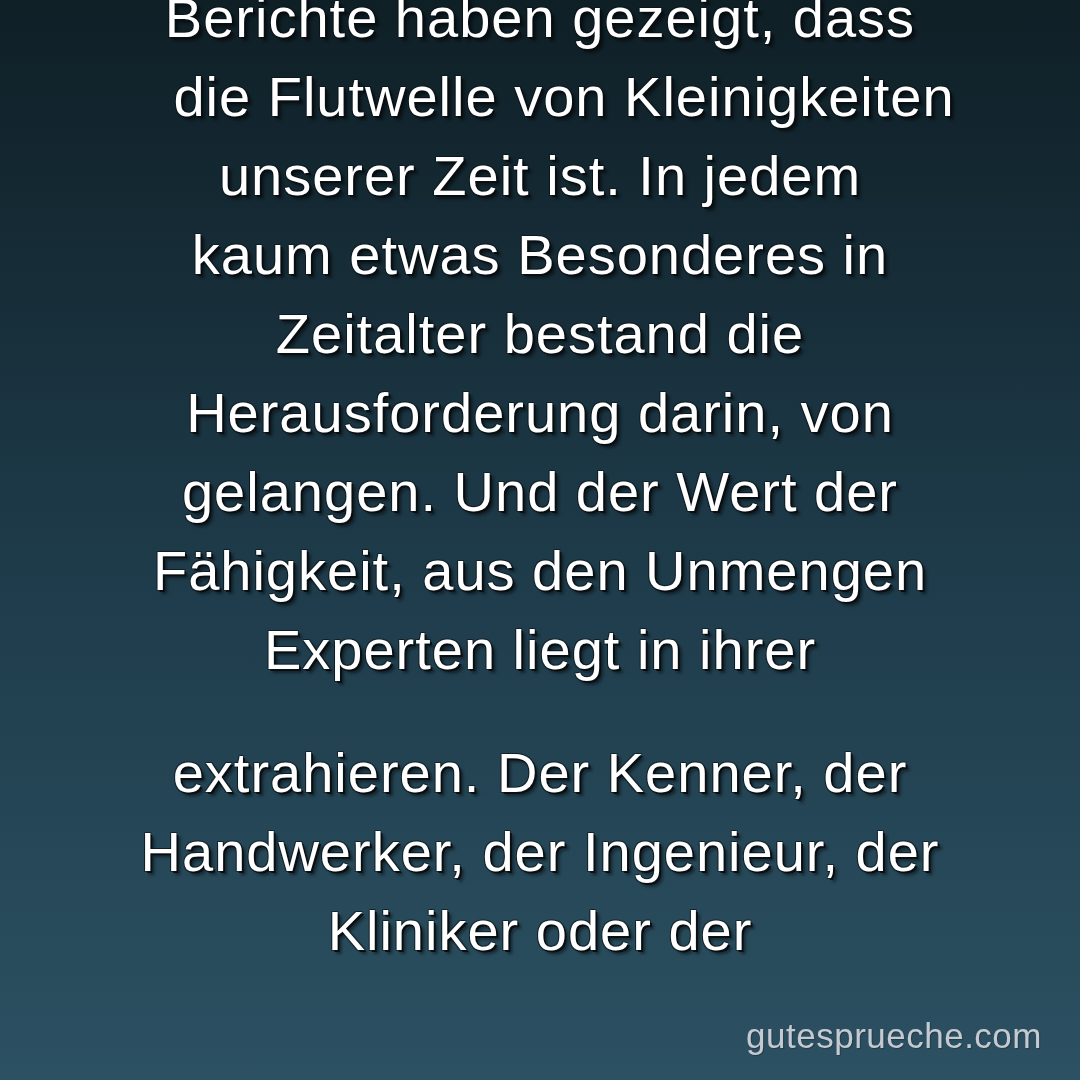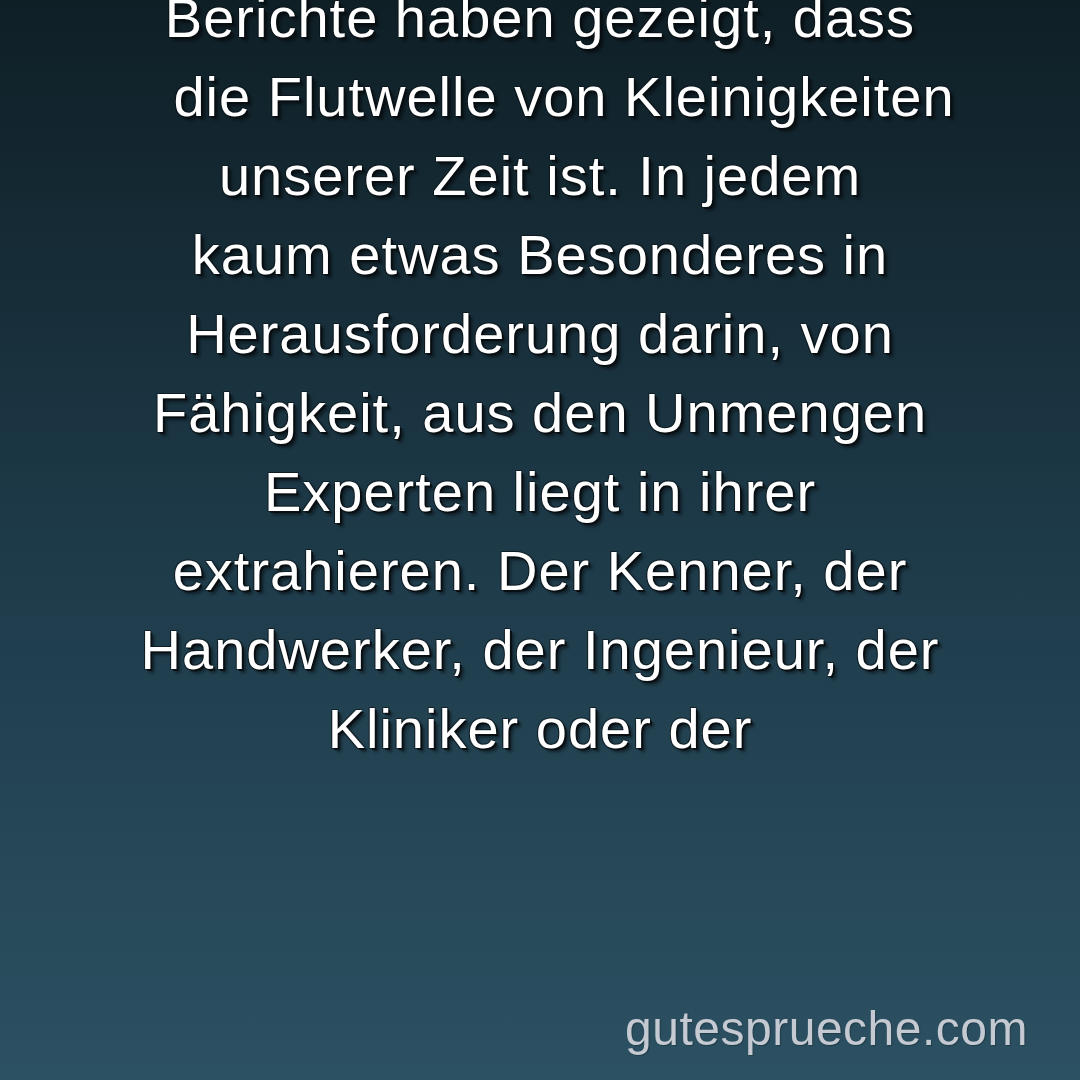--- a/index.html
+++ b/index.html
@@ -30,41 +30,43 @@
     white-space: nowrap;
     text-shadow:
       -1px -1px 0 rgba(10, 18, 22, 0.50),
        1px -1px 0 rgba(10, 18, 22, 0.50),
       -1px  1px 0 rgba(10, 18, 22, 0.55),
        2px  2px 0 rgba(8, 14, 17, 0.95),
        4px  4px 3px rgba(0, 0, 0, 0.45);
   }
   .watermark {
     position: absolute;
-    right: 52px;
+    right: 38px;
     bottom: 24px;
-    font-size: 48px;
+    font-size: 35px;
     letter-spacing: 0.5px;
     color: #c5cad2;
     text-shadow: 1px 1px 1px rgba(0, 0, 0, 0.25);
   }
 </style>
 </head>
 <body>
 
 <div class="canvas" style="background: linear-gradient(rgb(15, 31, 38) 0%, rgb(30, 59, 74) 52%, rgb(44, 81, 98) 100%);">
 
   <div class="quote-block">
     <div class="quote-line" style="color: rgb(255, 255, 255);">Berichte haben gezeigt, dass</div>
     <div class="quote-line" style="color: rgb(255, 255, 255); margin-left: 48px;">die Flutwelle von Kleinigkeiten</div>
     <div class="quote-line" style="color: rgb(255, 255, 255);">unserer Zeit ist. In jedem</div>
     <div class="quote-line" style="color: rgb(255, 255, 255);">kaum etwas Besonderes in</div>
+    <div class="quote-line" style="color: rgb(255, 255, 255);">Zeitalter bestand die</div>
     <div class="quote-line" style="color: rgb(255, 255, 255);">Herausforderung darin, von</div>
+    <div class="quote-line" style="color: rgb(255, 255, 255);">gelangen. Und der Wert der</div>
     <div class="quote-line" style="color: rgb(255, 255, 255);">Fähigkeit, aus den Unmengen</div>
     <div class="quote-line" style="color: rgb(255, 255, 255);">Experten liegt in ihrer</div>
-    <div class="quote-line" style="color: rgb(255, 255, 255);">extrahieren. Der Kenner, der</div>
+    <div class="quote-line" style="color: rgb(255, 255, 255); margin-top: 44px;">extrahieren. Der Kenner, der</div>
     <div class="quote-line" style="color: rgb(255, 255, 255);">Handwerker, der Ingenieur, der</div>
     <div class="quote-line" style="color: rgb(255, 255, 255);">Kliniker oder der</div>
   </div>
 
   <div class="watermark" style="color: rgb(197, 202, 210);">gutesprueche.com</div>
 
 </div>
 
 </body></html>

